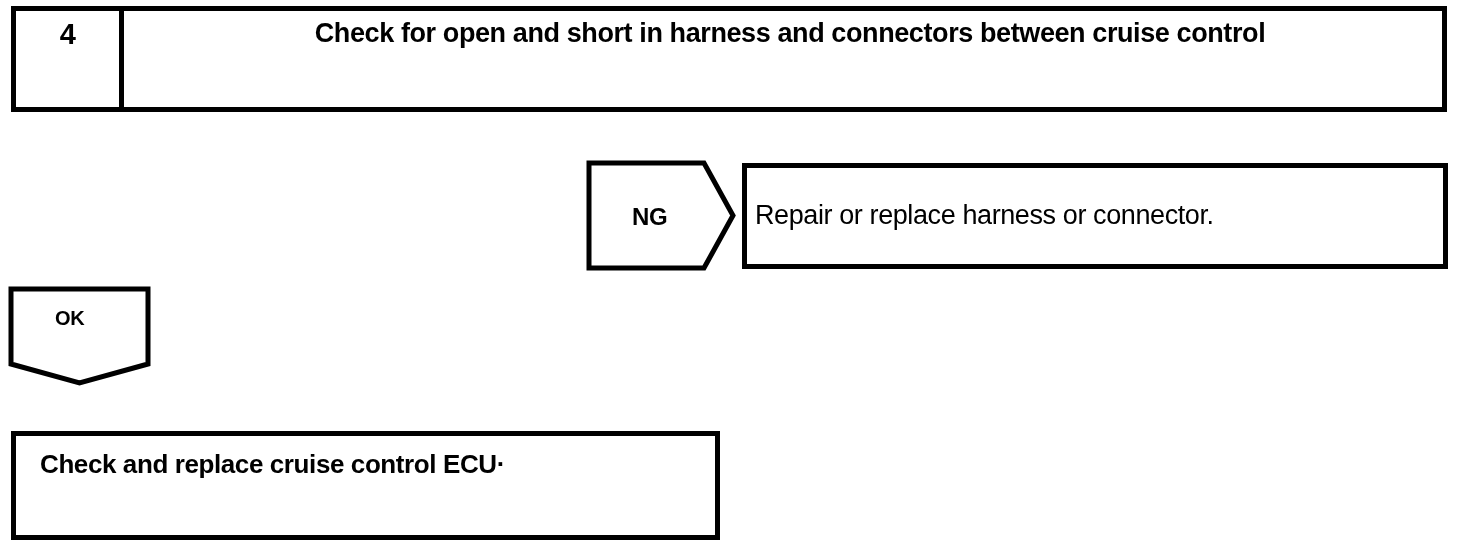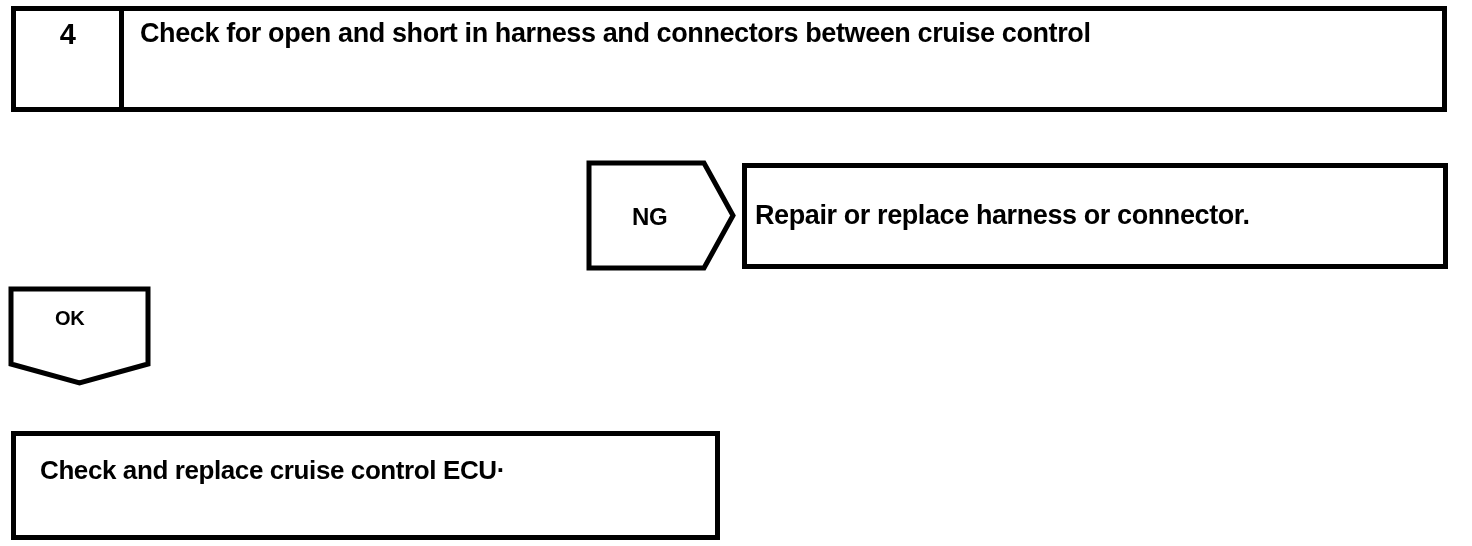--- a/index.html
+++ b/index.html
@@ -69,21 +69,21 @@
     height: 96px;
   }
   .step-line {
     font-size: 27px;
     font-weight: bold;
     line-height: 30px;
     letter-spacing: -0.4px;
     color: #000;
     white-space: nowrap;
   }
-  .step-line.first { padding-top: 7px; }
+  .step-line.first { padding-top: 7px; text-align: center; }
 
   
   #ng-arrow {
     position: absolute;
     left: 586px;
     top: 160px;
     width: 150px;
     height: 127px;
   }
   #ng-label {
@@ -101,21 +101,21 @@
     left: 742px;
     top: 163px;
     width: 706px;
     height: 106px;
   }
   #repair-text {
     position: absolute;
     left: 8px;
     top: 32px;
     font-size: 27px;
-    font-weight: bold;
+    font-weight: normal;
     letter-spacing: -0.4px;
     color: #000;
     white-space: nowrap;
   }
 
   
   #ok-arrow {
     position: absolute;
     left: 8px;
     top: 286px;
@@ -135,21 +135,21 @@
   
   #result-box {
     left: 11px;
     top: 431px;
     width: 709px;
     height: 109px;
   }
   #result-text {
     position: absolute;
     left: 24px;
-    top: 19px;
+    top: 13px;
     font-size: 26px;
     font-weight: bold;
     letter-spacing: -0.4px;
     color: #000;
     white-space: nowrap;
   }
 </style>
 </head>
 <body>
 

